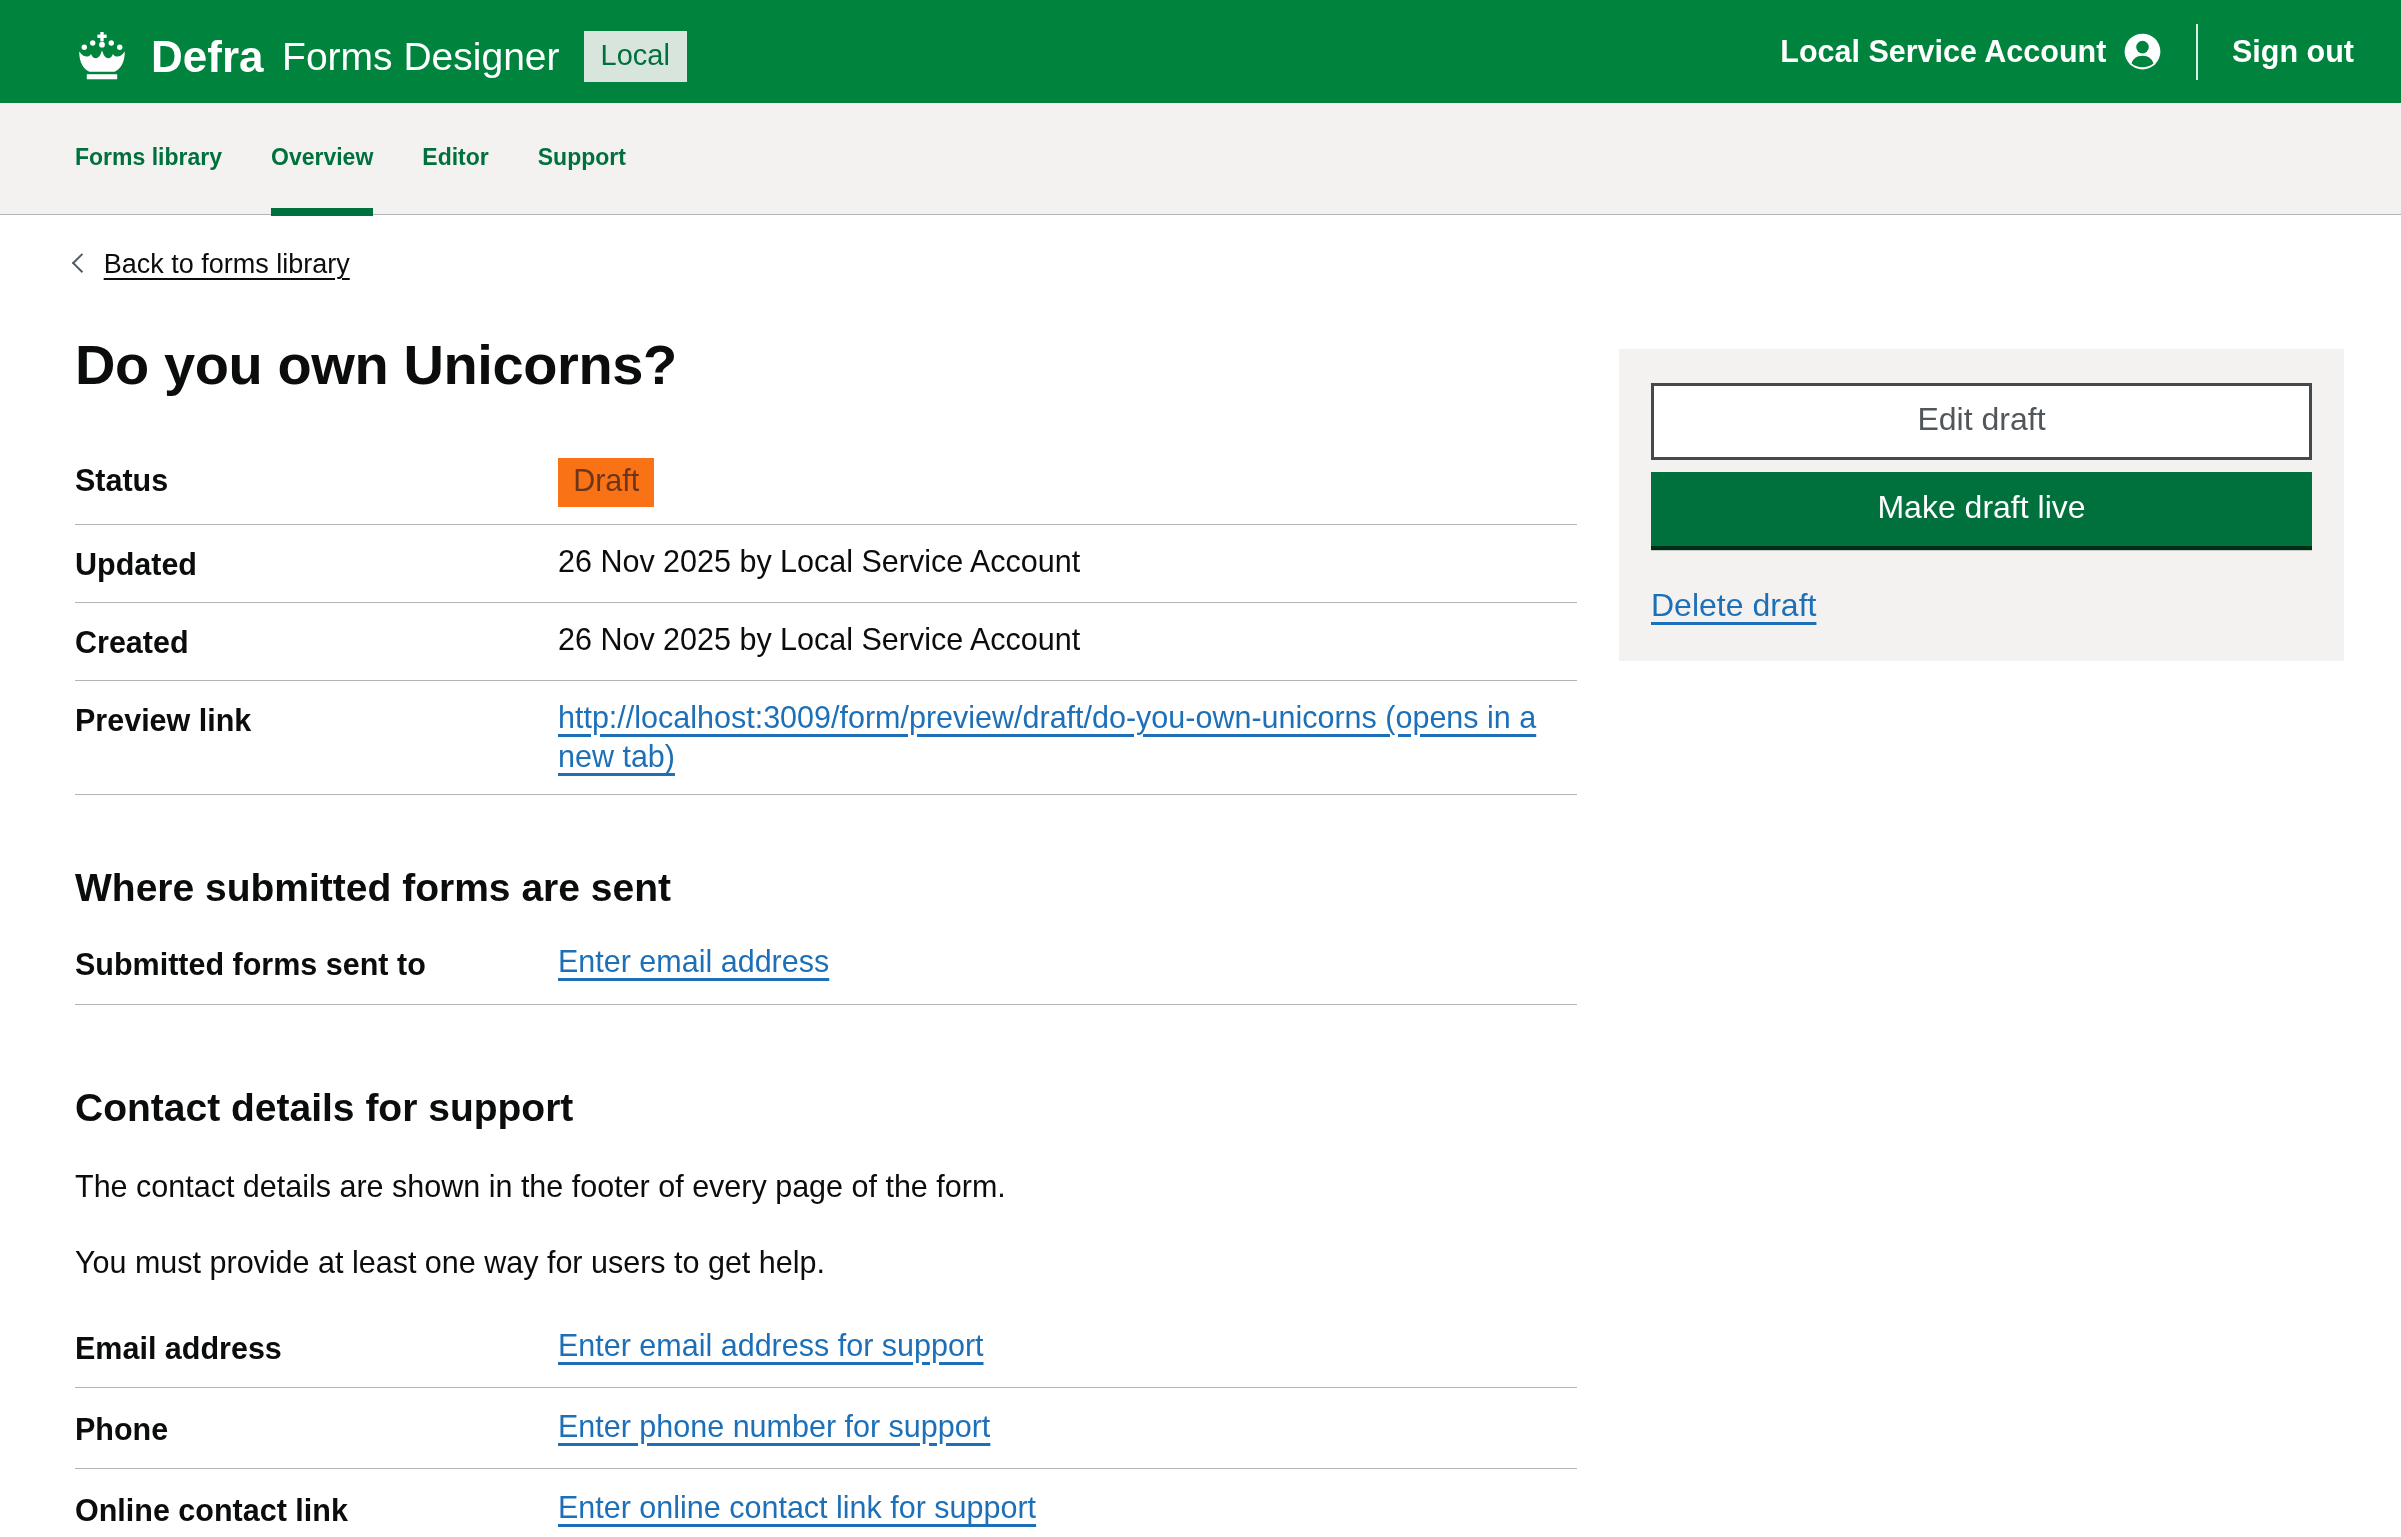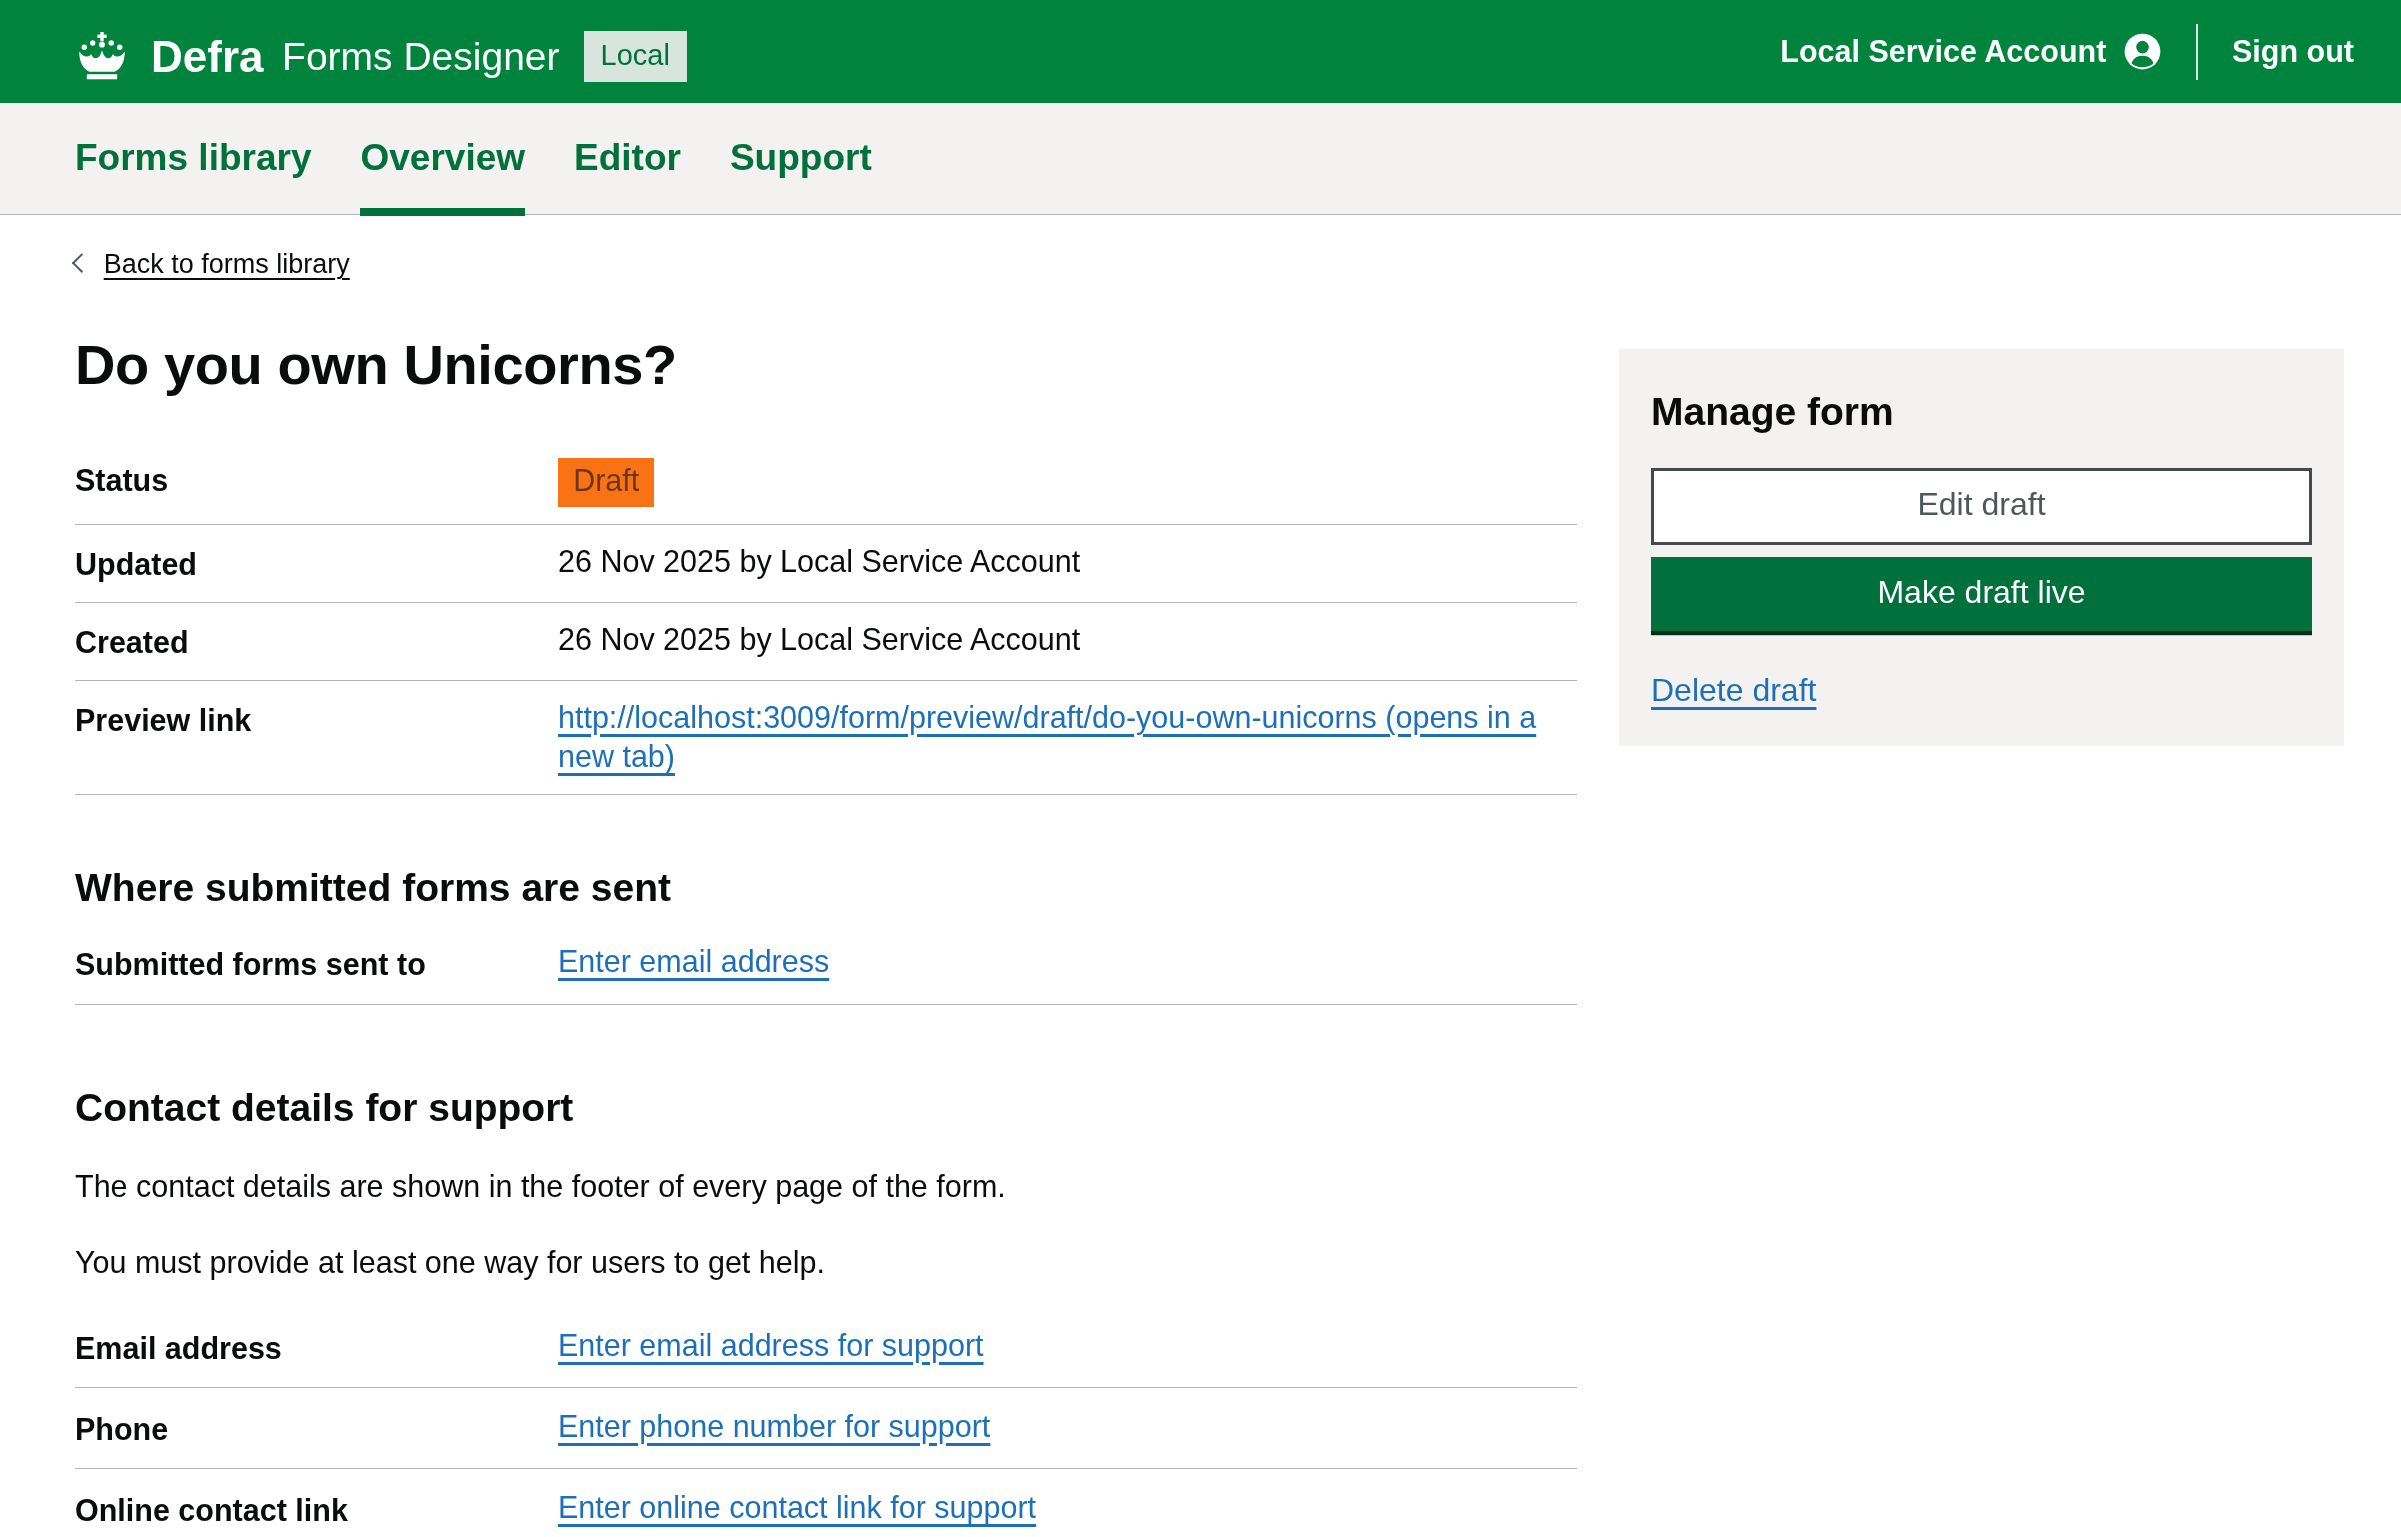--- a/index.html
+++ b/index.html
@@ -40,21 +40,21 @@
   .service-nav {
     background: #f3f2f1;
     border-bottom: 1.7px solid #b1b4b6;
     padding: 0 75px;
     display: flex;
     gap: 49px;
     height: 112px;
   }
   .nav-item {
     display: flex; align-items: center;
-    color: #00703c; font-weight: 700; font-size: 37px;
+    color: #00703c; font-weight: 700; font-size: 23px;
     text-decoration: none; cursor: pointer;
     border-bottom: 8.5px solid transparent;
     margin-bottom: -1.7px;
     padding-top: 5.1px;
   }
   .nav-item.active { border-bottom-color: #00703c; }
 
   
   .back-row { padding: 34px 75px 0; display: flex; align-items: center; }
   .chevron-left {
@@ -228,21 +228,20 @@
         <div class="key">Online contact link</div>
         <div class="val">
           <a class="gov-link">Enter online contact link for support</a>
         </div>
       </div>
     </div>
   </main>
 
   <aside class="side-col">
     <div class="manage-panel">
-      <h2 class="manage-heading">Manage form</h2>
       <button class="btn btn-secondary">Edit draft</button>
       <button class="btn btn-primary">Make draft live</button>
       <a class="gov-link delete-link">Delete draft</a>
     </div>
   </aside>
 
 </div>
 
 
 </body></html>

